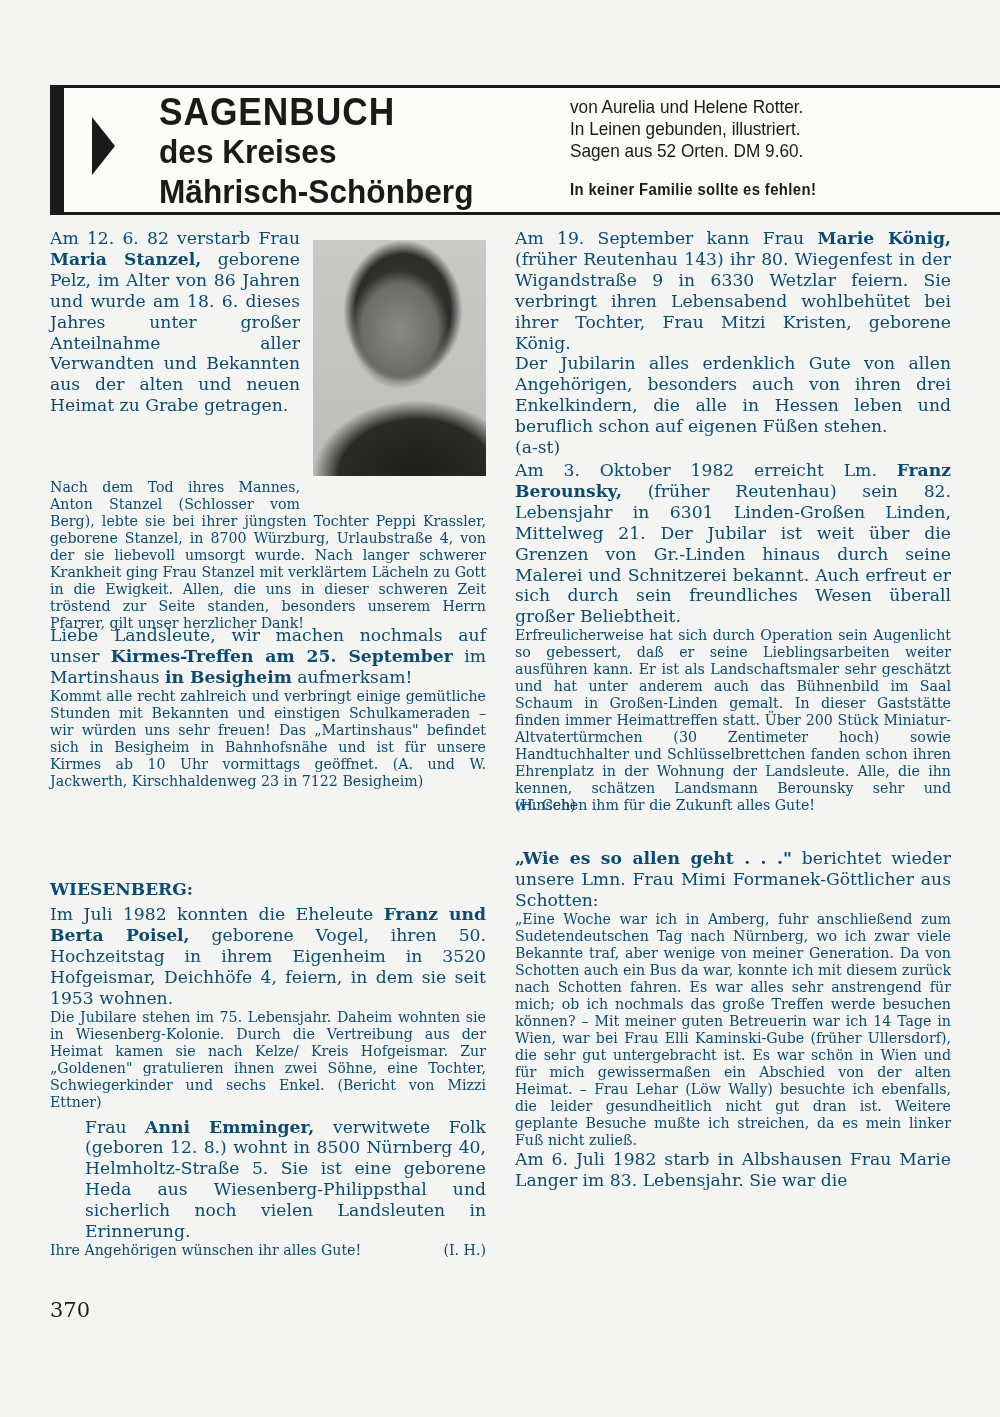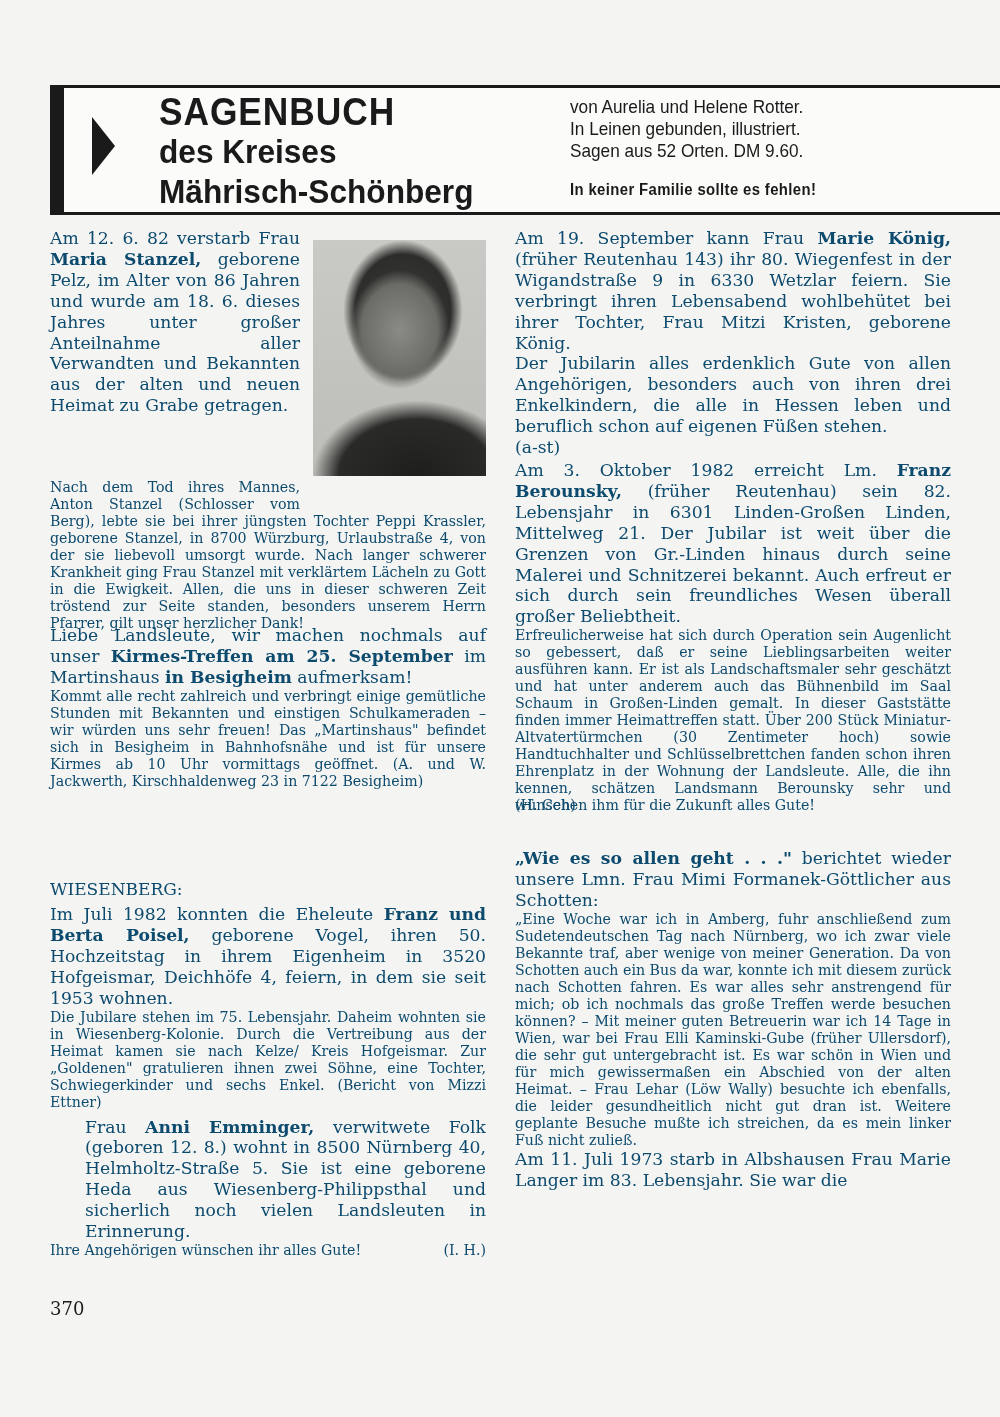--- a/index.html
+++ b/index.html
@@ -56,22 +56,22 @@
   .right { text-align: left; }
 
   .photo {
     position: absolute; left: 313px; top: 240px; width: 173px; height: 236px;
     background:
       radial-gradient(ellipse 40% 35% at 50% 38%, #8a8a86 0%, #6b6b67 55%, transparent 72%),
       radial-gradient(ellipse 46% 40% at 52% 30%, #3a3a38 0%, #2d2d2b 60%, transparent 75%),
       radial-gradient(ellipse 75% 40% at 60% 100%, #1e1e1d 0%, #2a2a28 60%, transparent 80%),
       linear-gradient(#c9c9c5, #bdbdb9);
   }
-  .page-num { position: absolute; left: 50px; top: 1298px; font-family: "DejaVu Serif", serif; font-size: 18px; }
-  .heading { font-weight: normal; font-size: 17px; line-height: 22px; }
+  .page-num { position: absolute; left: 50px; top: 1298px; font-family: "DejaVu Serif", serif; font-size: 21px; }
+  .heading { font-weight: bold; font-size: 17px; line-height: 22px; }
 </style>
 </head>
 <body>
 
 <div class="ad">
   <div class="ad-arrow"></div>
   <div class="ad-title">
     <div class="l1">SAGENBUCH</div>
     <div class="l2">des Kreises</div>
     <div class="l3">Mährisch-Schönberg</div>
@@ -121,14 +121,14 @@
 
 <div class="col" style="left:515px; top:460px; width:436px;">
   <p class="big"><span>Am 3. Oktober 1982 erreicht Lm. </span><b>Franz Berounsky,</b><span> (früher Reutenhau) sein 82. Lebensjahr in 6301 Linden-Großen Linden, Mittelweg 21. Der Jubilar ist weit über die Grenzen von Gr.-Linden hinaus durch seine Malerei und Schnitzerei bekannt. Auch erfreut er sich durch sein freundliches Wesen überall großer Beliebtheit.</span></p>
   <p class="small">Erfreulicherweise hat sich durch Operation sein Augenlicht so gebessert, daß er seine Lieblingsarbeiten weiter ausführen kann. Er ist als Landschaftsmaler sehr geschätzt und hat unter anderem auch das Bühnenbild im Saal Schaum in Großen-Linden gemalt. In dieser Gaststätte finden immer Heimattreffen statt. Über 200 Stück Miniatur-Altvatertürmchen (30 Zentimeter hoch) sowie Handtuchhalter und Schlüsselbrettchen fanden schon ihren Ehrenplatz in der Wohnung der Landsleute. Alle, die ihn kennen, schätzen Landsmann Berounsky sehr und wünschen ihm für die Zukunft alles Gute!</p>
   <p class="small right" style="margin-top:-17px;">(H. Ceh)</p>
 </div>
 
 <div class="col" style="left:515px; top:848px; width:436px;">
   <p class="big"><b>„Wie es so allen geht . . ."</b><span> berichtet wieder unsere Lmn. Frau Mimi Formanek-Göttlicher aus Schotten:</span></p>
   <p class="small">„Eine Woche war ich in Amberg, fuhr anschließend zum Sudetendeutschen Tag nach Nürnberg, wo ich zwar viele Bekannte traf, aber wenige von meiner Generation. Da von Schotten auch ein Bus da war, konnte ich mit diesem zurück nach Schotten fahren. Es war alles sehr anstrengend für mich; ob ich nochmals das große Treffen werde besuchen können? – Mit meiner guten Betreuerin war ich 14 Tage in Wien, war bei Frau Elli Kaminski-Gube (früher Ullersdorf), die sehr gut untergebracht ist. Es war schön in Wien und für mich gewissermaßen ein Abschied von der alten Heimat. – Frau Lehar (Löw Wally) besuchte ich ebenfalls, die leider gesundheitlich nicht gut dran ist. Weitere geplante Besuche mußte ich streichen, da es mein linker Fuß nicht zuließ.</p>
-  <p class="big">Am 11. Juli 1973 starb in Albshausen Frau Marie Langer im 83. Lebensjahr. Sie war die</p>
+  <p class="big">Am 6. Juli 1982 starb in Albshausen Frau Marie Langer im 83. Lebensjahr. Sie war die</p>
 </div>
 
 </body></html>

